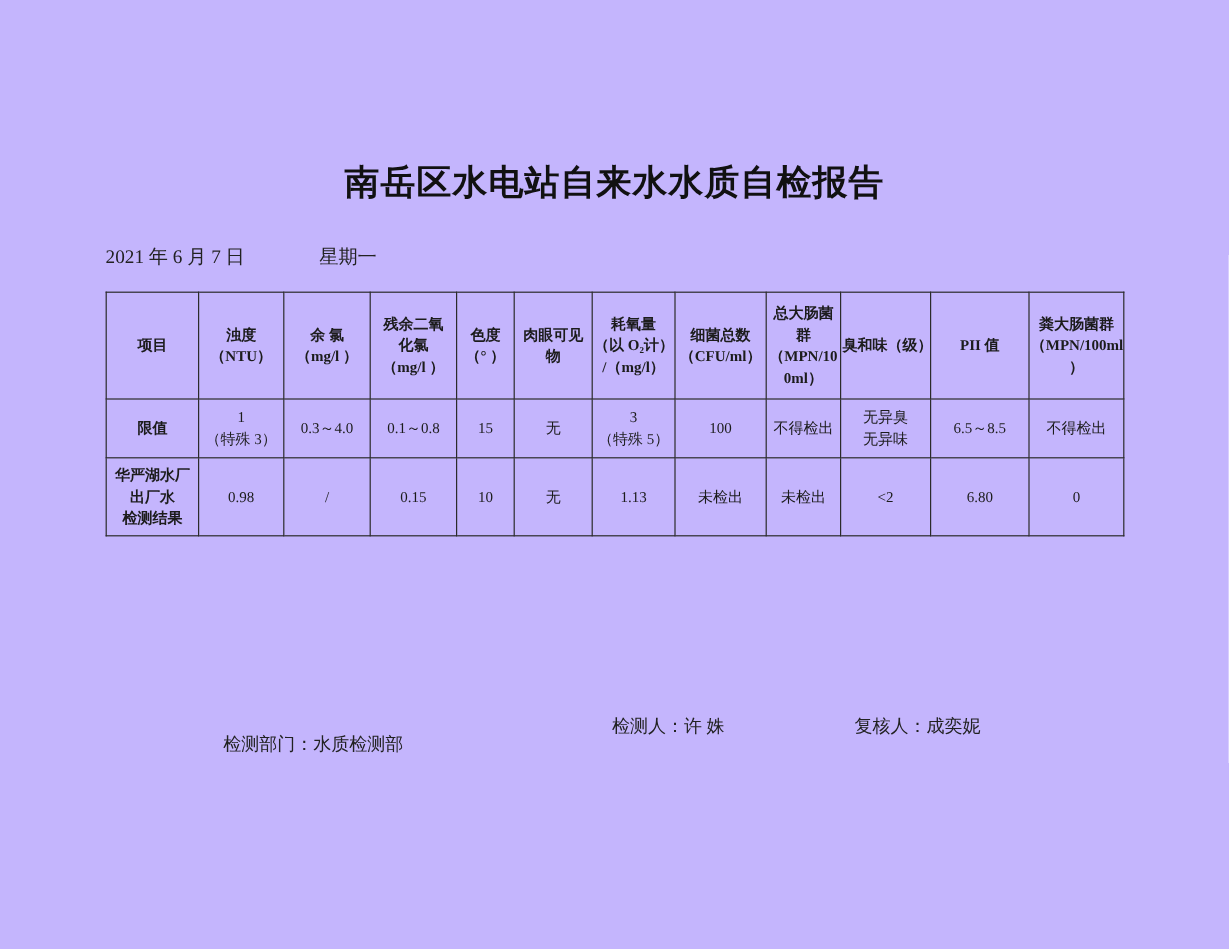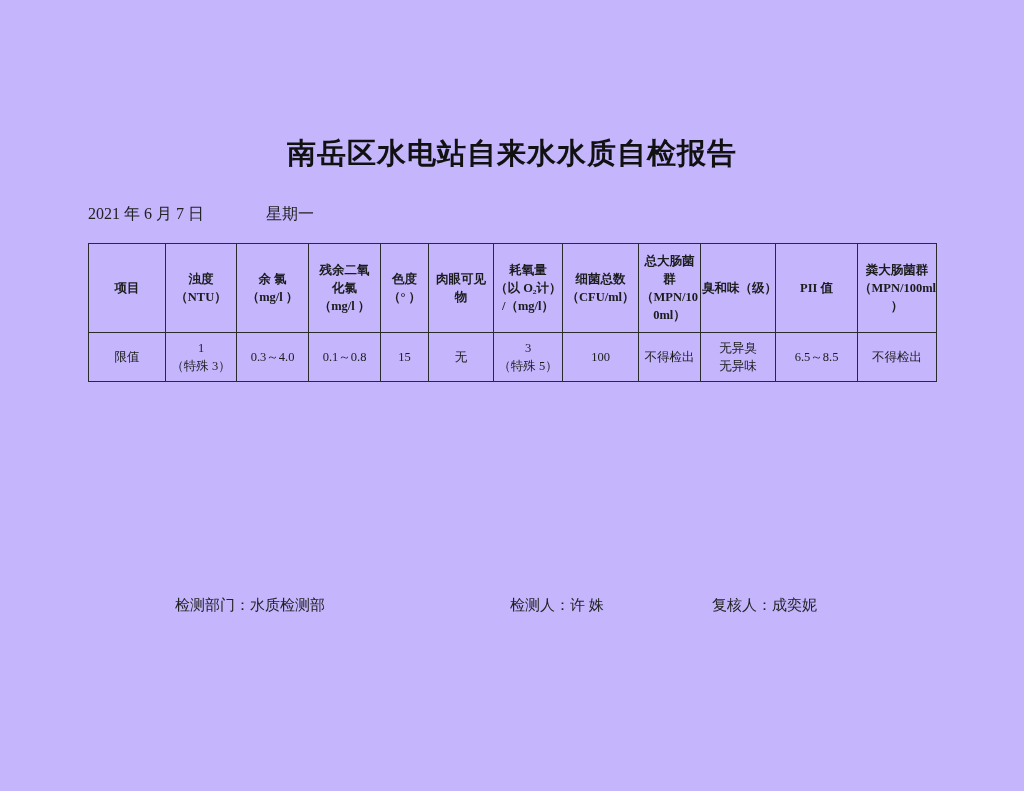--- a/index.html
+++ b/index.html
@@ -54,42 +54,42 @@
     border: 1px solid #2b2b2b;
     text-align: center;
     vertical-align: middle;
     padding: 1px 1px;
     white-space: pre;
     line-height: 18px;
     font-weight: normal;
     overflow: hidden;
   }
   table.report th { font-weight: 600; }
-  table.report td.row-label { font-weight: 400; text-align: center; }
+  table.report td.row-label { font-weight: 700; text-align: center; }
   table.report tr.r-header     { height: 89px; }
   table.report tr.r-limit      { height: 49px; }
   table.report tr.r-plant1     { height: 62px; }
   table.report tr.r-plant2     { height: 65px; }
   table.report tr.r-conclusion { height: 60px; }
   table.report td.conclusion-text {
     white-space: normal;
     font-size: 13.5px;
     padding: 2px 22px;
   }
   .signature-line {
     position: absolute;
     top: 596px;
     left: 0;
     width: 100%;
     height: 22px;
     font-size: 15px;
     color: #222;
   }
   .signature-line .sig { position: absolute; white-space: pre; }
-  .sig-dept     { left: 175px; }
+  .sig-dept     { left: 186px; margin-top: 15px; }
   .sig-tester   { left: 510px; }
   .sig-reviewer { left: 712px; }
 </style>
 </head>
 <body>
 
 <div class="page">
 
   <div class="doc-title">南岳区水电站自来水水质自检报告</div>
 
@@ -151,20 +151,36 @@
         <td>无</td>
         <td>3
 （特殊 5）</td>
         <td>100</td>
         <td>不得检出</td>
         <td>无异臭
 无异味</td>
         <td>6.5～8.5</td>
         <td>不得检出</td>
       </tr>
+      <tr class="r-plant2">
+        <td class="row-label">华严湖水厂
+出厂水
+检测结果</td>
+        <td>0.98</td>
+        <td>/</td>
+        <td>0.15</td>
+        <td>10</td>
+        <td>无</td>
+        <td>1.13</td>
+        <td>未检出</td>
+        <td>未检出</td>
+        <td>&lt;2</td>
+        <td>6.80</td>
+        <td>0</td>
+      </tr>
     </tbody>
   </table>
 
   <div class="signature-line">
     <span class="sig sig-dept"><span>检测部门：</span><span>水质检测部</span></span>
     <span class="sig sig-tester"><span>检测人：</span><span>许 姝</span></span>
     <span class="sig sig-reviewer"><span>复核人：</span><span>成奕妮</span></span>
   </div>
 
 </div>

